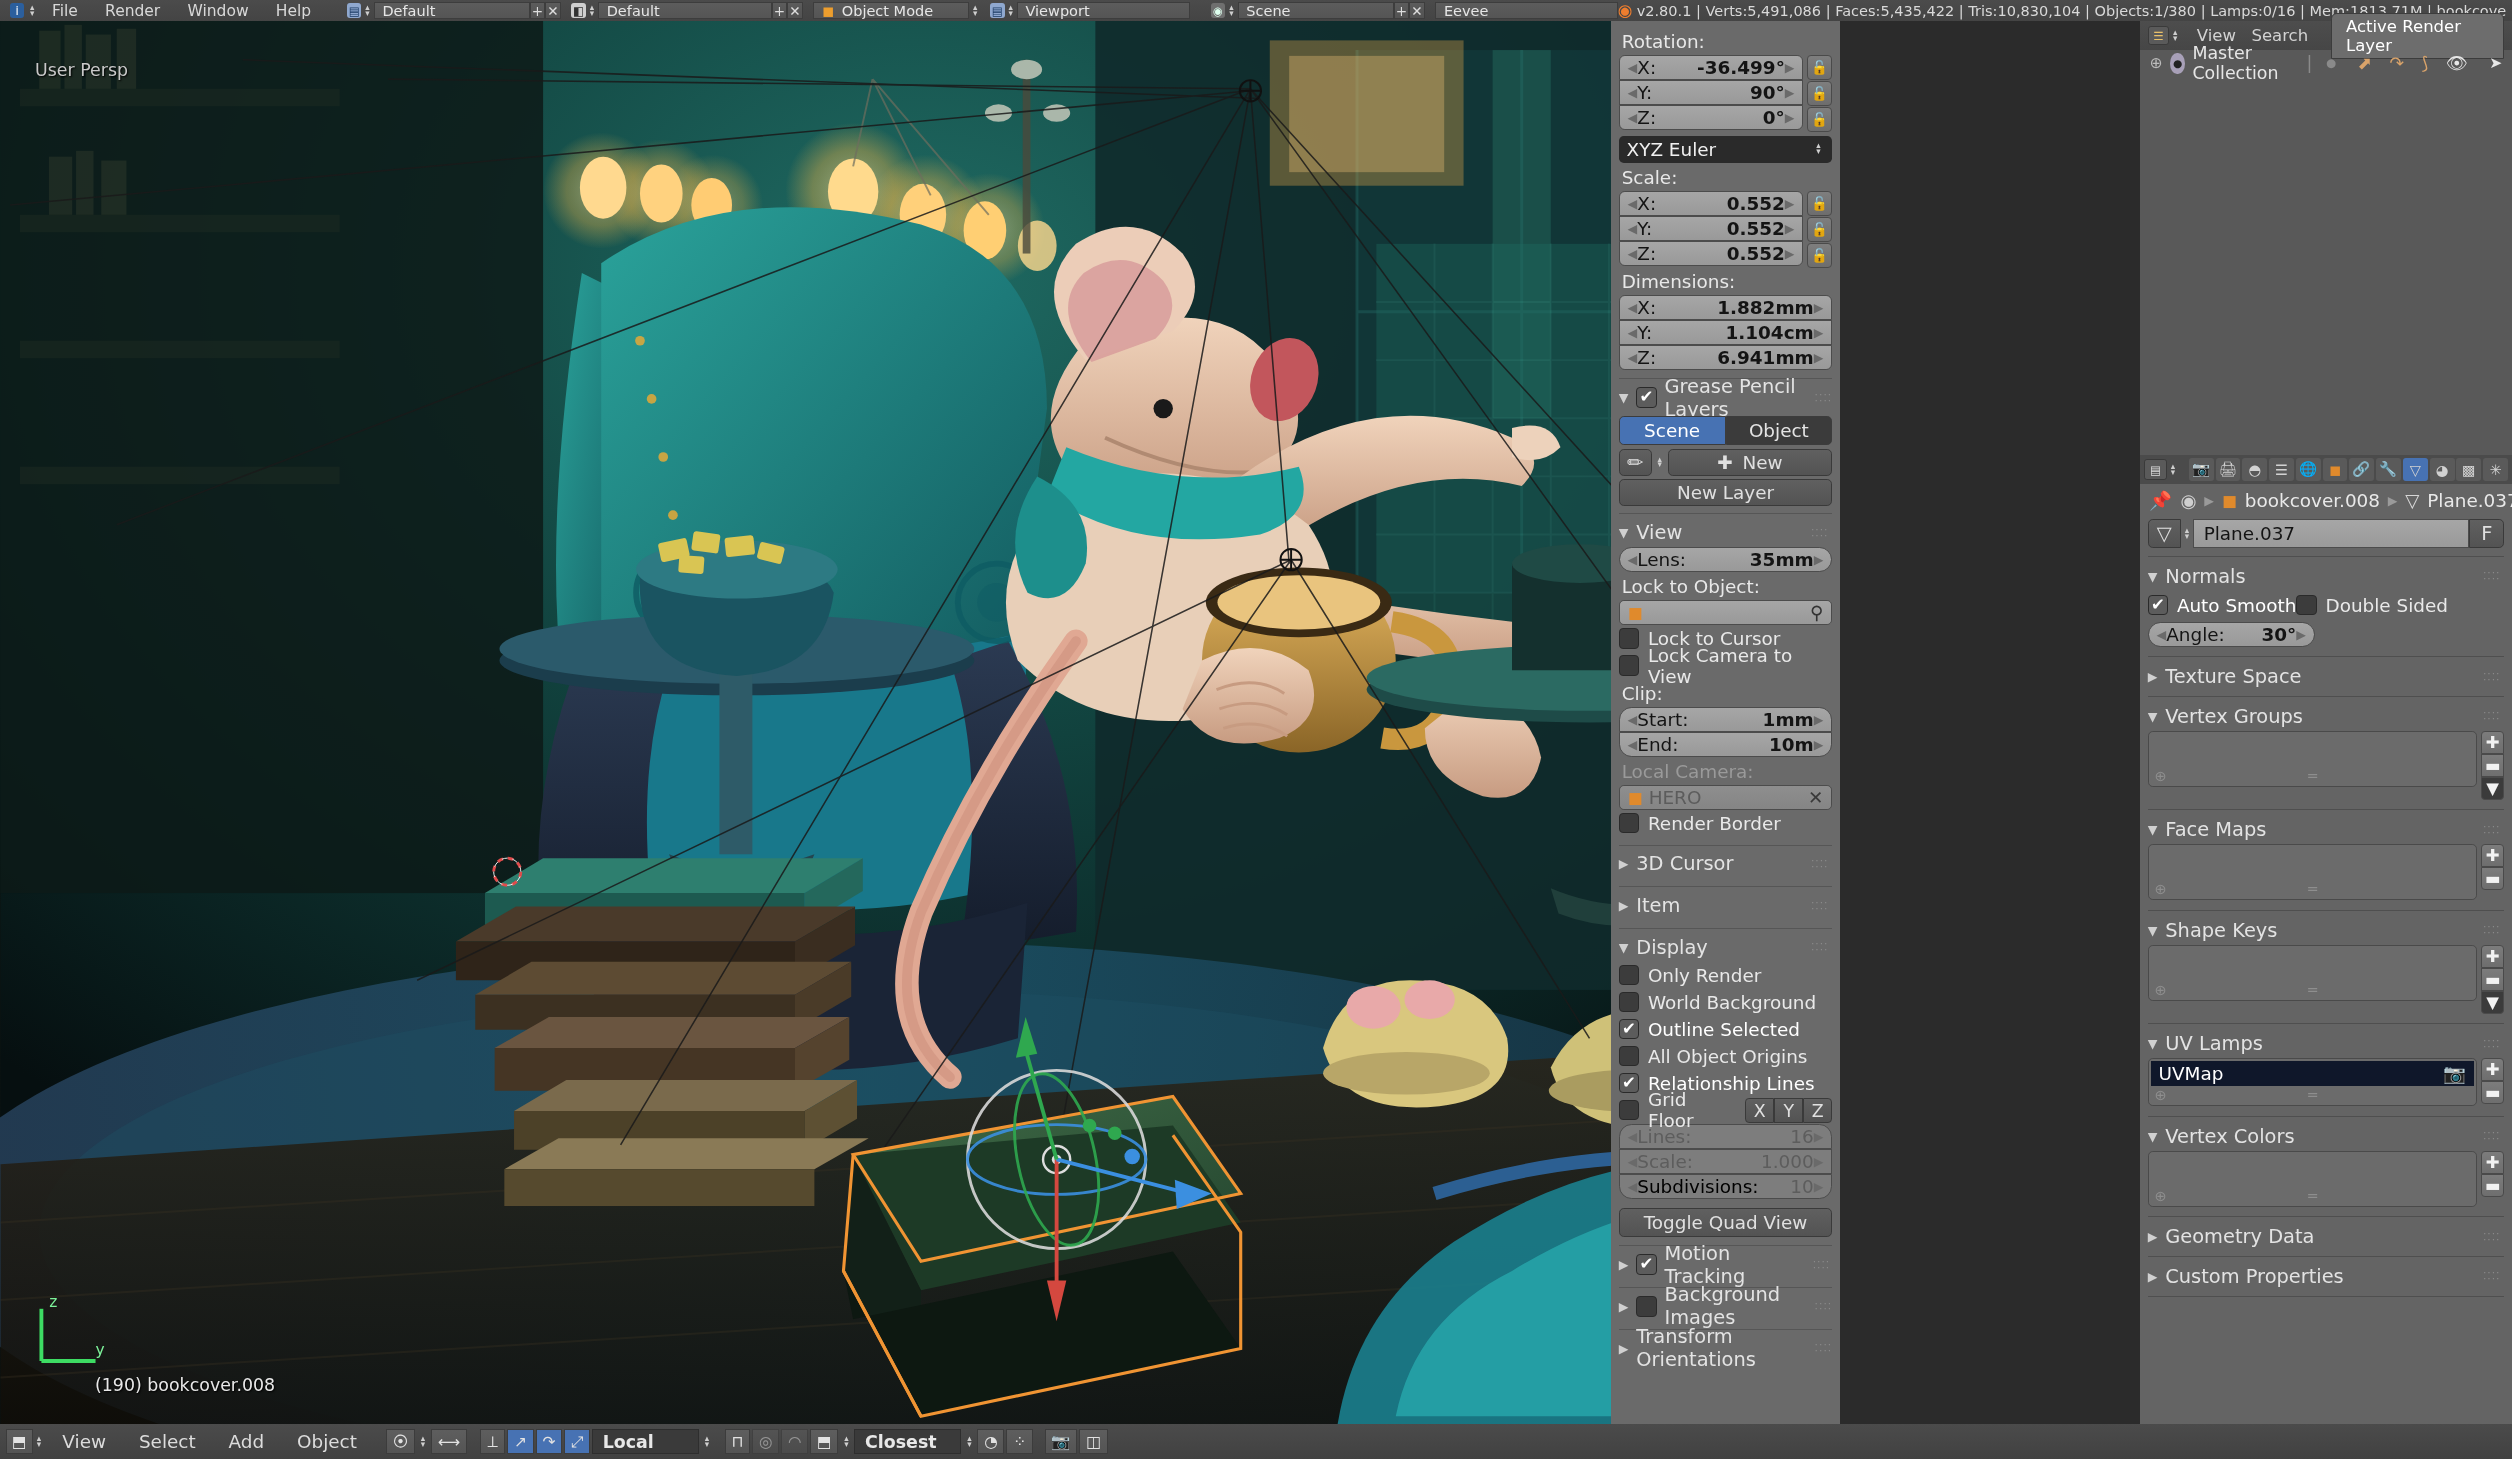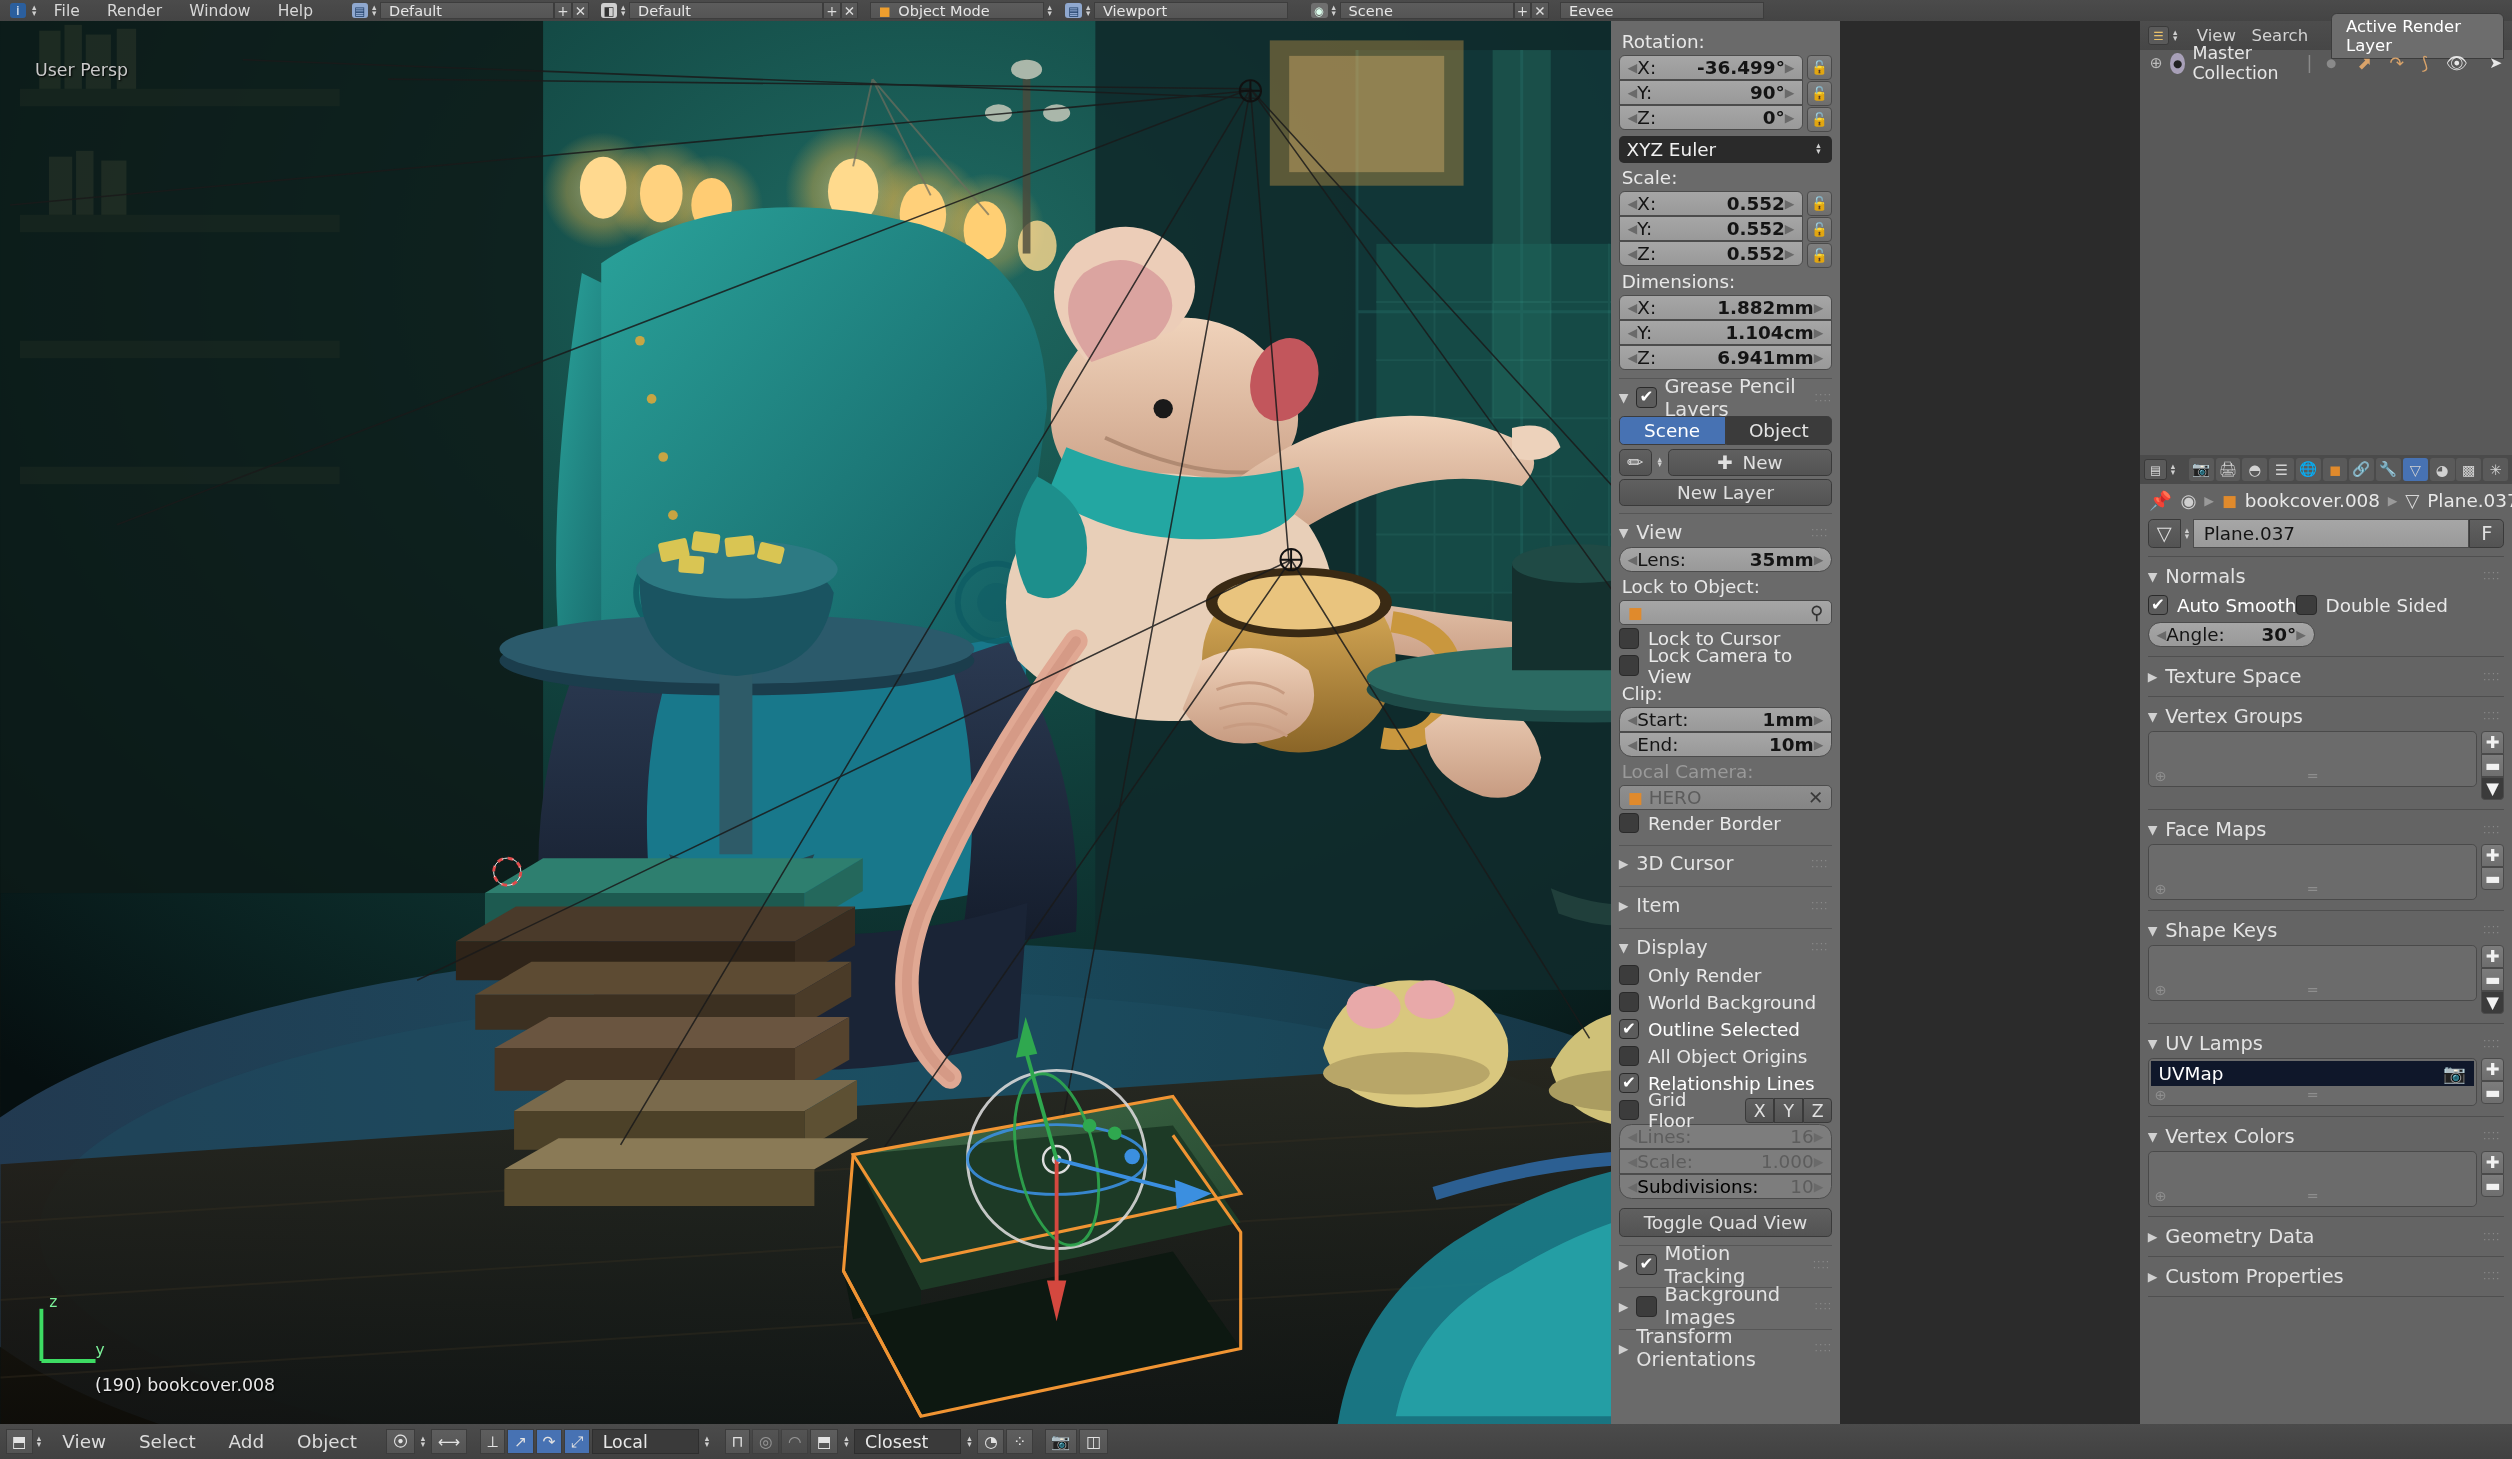--- a/index.html
+++ b/index.html
@@ -106,21 +106,21 @@
   #botbar { position:absolute; left:0; bottom:0; width:2512px; height:35px;
      background:linear-gradient(#4b4b4b,#414141); display:flex; align-items:center;
      gap:1.9px; padding:0 5.8px; font-size:18.4px; color:#dcdcdc; }
   #botbar .mi { padding:0 15.5px; }
   .bbtn { height:25px;min-width:25px;background:linear-gradient(#5e5e5e,#545454);
      border:1px solid #3c3c3c; display:flex;align-items:center;justify-content:center;
      padding:0 5.8px; color:#e2e2e2; font-size:15.5px;}
   .bbtn.on { background:#4772b3; }
   .bdrop { height:25px;background:#3a3a3a;border:1px solid #2e2e2e;
      display:flex;align-items:center;padding:0 9.7px;color:#e8e8e8;font-size:17.4px;
-     min-width:107px;}
+     min-width:107px;font-weight:bold;}
 </style>
 </head>
 <body>
 
 <div id="topbar">
   <div class="iconbox" style="background:#2b5f9e;margin:0 1.9px 0 9.7px;color:#fff;">i</div>
   <div class="spin">
       <span>▴</span>
       <span>▾</span>
     </div>
@@ -173,20 +173,24 @@
       <span>▴</span>
       <span>▾</span>
     </div>
   <div class="drop" style="width:174px">Scene</div>
   <div class="sqbtn">+</div>
   <div class="sqbtn">✕</div>
 
   <div style="width:11.6px"></div>
   <div class="drop" style="width:204px">Eevee</div>
 
+  <div id="stats">
+    <span style="color:#ed7d2e;font-size:16.5px;">◉</span>
+    <span>v2.80.1 | Verts:5,491,086 | Faces:5,435,422 | Tris:10,830,104 | Objects:1/380 | Lamps:0/16 | Mem:1813.71M | bookcove</span>
+  </div>
 </div>
 
 <div id="viewport">
   <svg width="1840" height="1403" viewBox="0 0 1898 1448">
     <defs>
       <radialGradient id="gTeal" cx="50%" cy="18%" r="75%">
         <stop offset="0%" stop-color="#1f6b63"></stop>
           <stop offset="45%" stop-color="#11423e"></stop>
         <stop offset="100%" stop-color="#060f10"></stop>
       </radialGradient>

